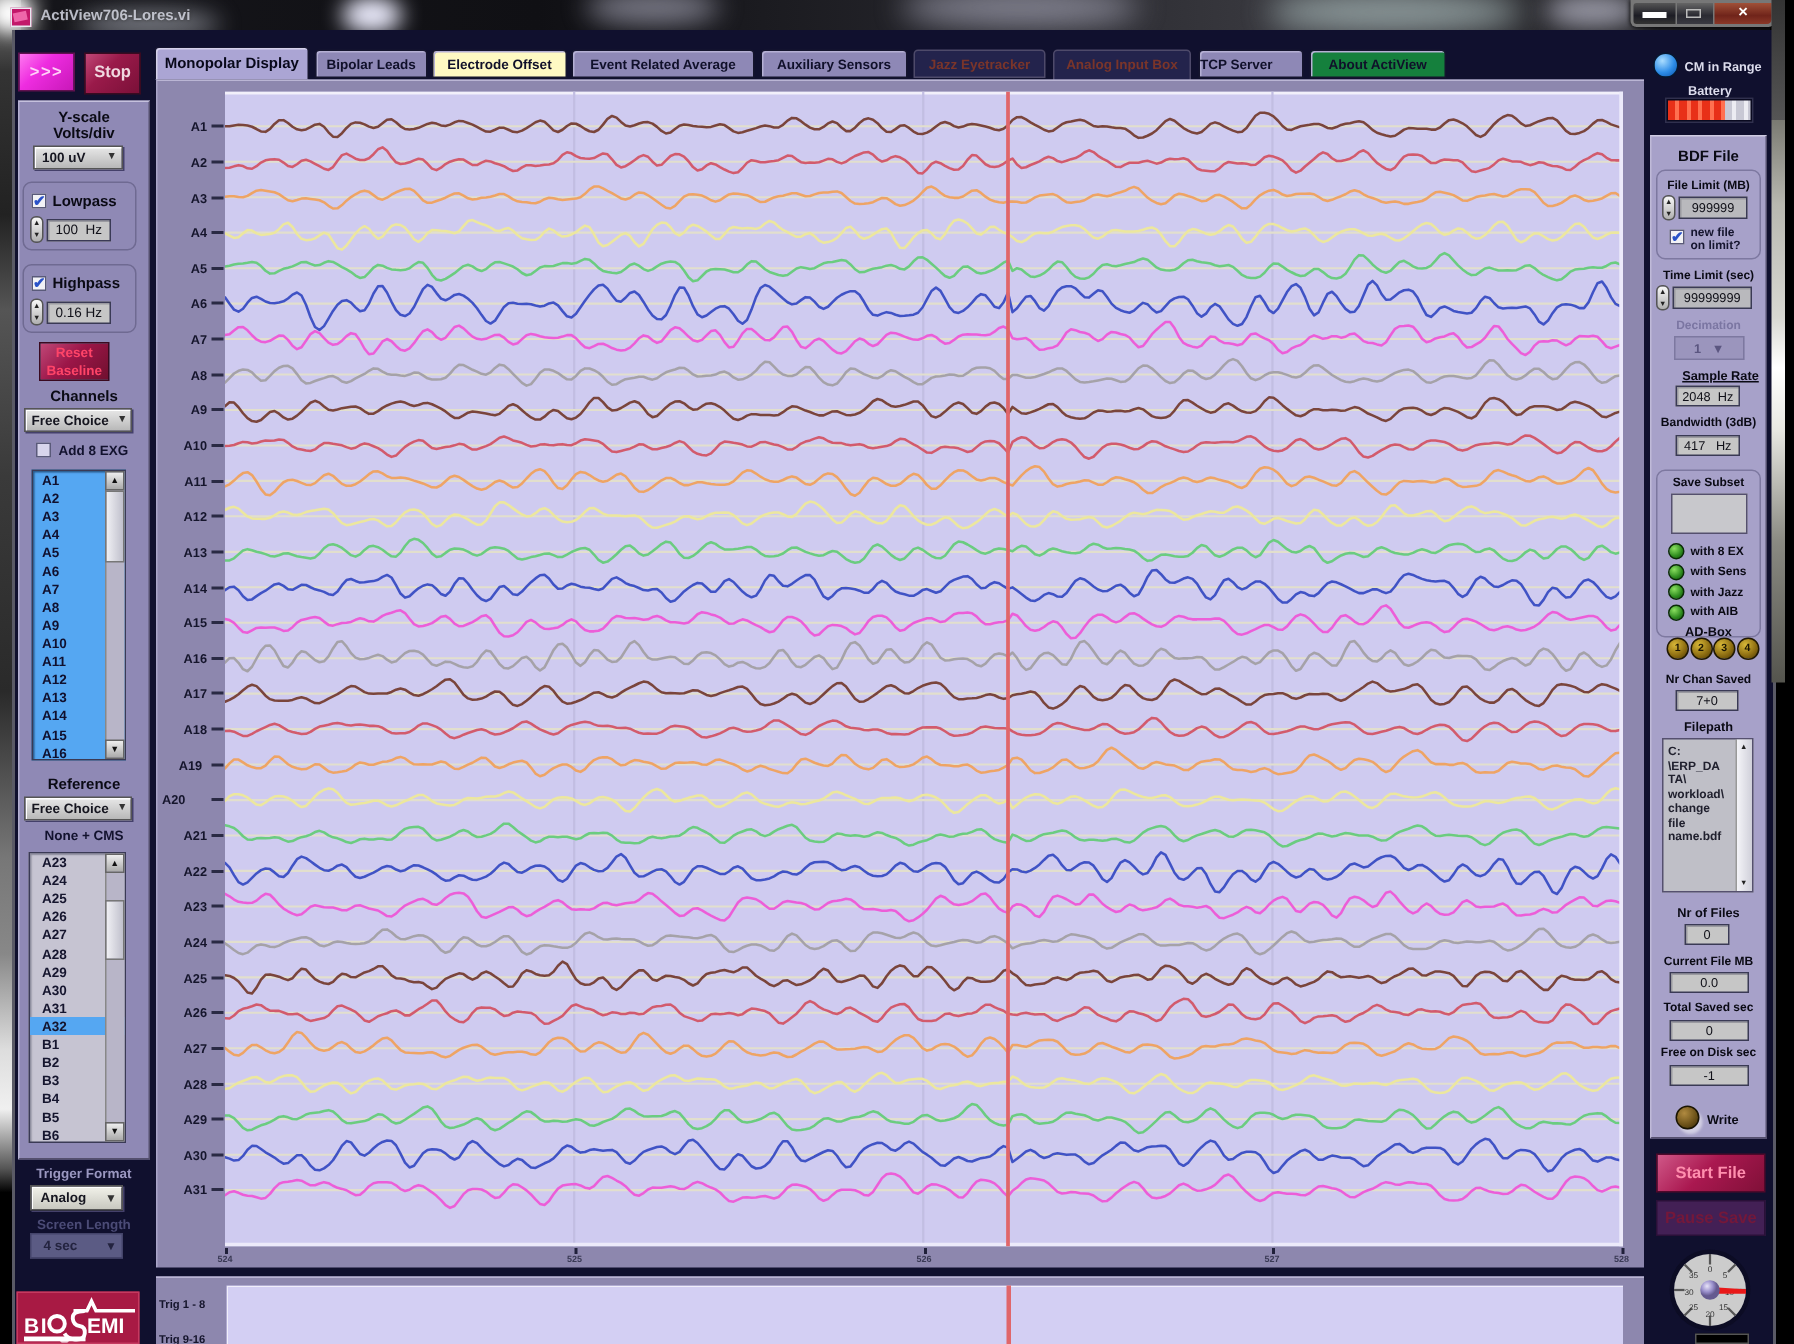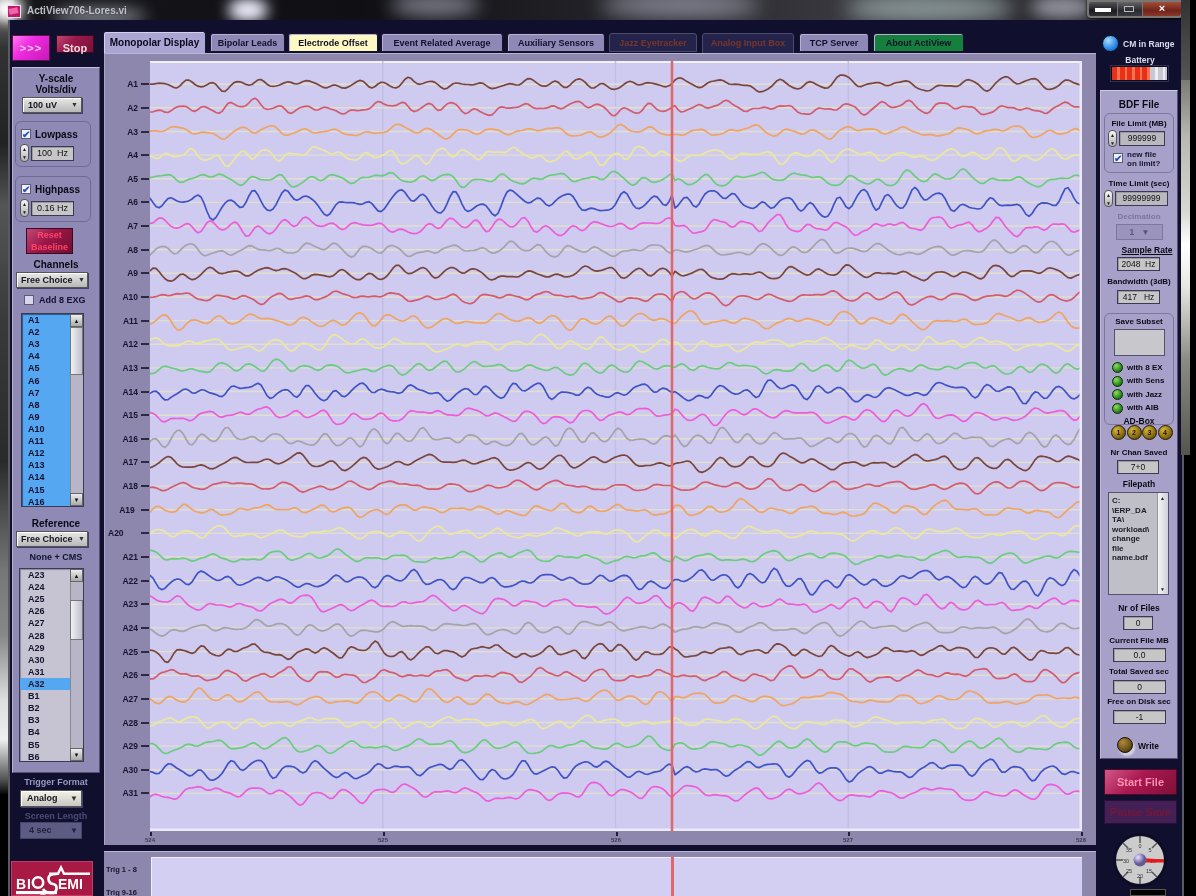--- a/index.html
+++ b/index.html
@@ -37,21 +37,21 @@
 <div class="abs" style="left:1087px;top:0;width:96px;height:18px;background:#777;border-radius:0 0 4px 4px;box-shadow:0 0 3px #000;"></div>
 <div class="abs" style="left:1089px;top:2px;width:28px;height:14px;background:linear-gradient(#555,#1c1c24 60%,#333);border-radius:2px 0 0 2px;"></div>
 <div class="abs" style="left:1095px;top:8px;width:16px;height:4px;background:#fff;"></div>
 <div class="abs" style="left:1118px;top:2px;width:24px;height:14px;background:linear-gradient(#666,#2a2a32 60%,#3a3a42);"></div>
 <div class="abs" style="left:1124px;top:6px;width:10px;height:6px;border:1px solid #bbb;"></div>
 <div class="abs" style="left:1143px;top:2px;width:38px;height:14px;background:linear-gradient(#a05038,#70241a 60%,#8a3828);border-radius:0 0 3px 0;color:#fff;font-size:11px;font-weight:bold;text-align:center;line-height:13px;">×</div>
 
 <div class="abs" style="left:8px;top:20px;width:1176px;height:876px;background:#10102e;border-left:2px solid #5a5a66;border-right:2px solid #5a5a66;"></div>
 
 <div class="abs" style="left:12px;top:35px;width:38px;height:26px;background:linear-gradient(135deg,#ff7af0,#ee2ce0 40%,#c818b8);border:1px solid #60104f;color:#ffd0f8;font-weight:bold;font-size:11px;text-align:center;line-height:25px;letter-spacing:1px;">&gt;&gt;&gt;</div>
-<div class="abs" style="left:56px;top:35px;width:38px;height:18px;background:linear-gradient(135deg,#c04878,#9a1a4a 40%,#7a1038);border:1px solid #3a0a20;color:#f0d8e0;font-weight:bold;font-size:11px;text-align:center;line-height:25px;">Stop</div>
+<div class="abs" style="left:56px;top:35px;width:38px;height:28px;background:linear-gradient(135deg,#c04878,#9a1a4a 40%,#7a1038);border:1px solid #3a0a20;color:#f0d8e0;font-weight:bold;font-size:11px;text-align:center;line-height:25px;">Stop</div>
 
 <div class="abs" style="left:12px;top:67px;width:88px;height:706px;background:#8f89b5;border-top:1px solid #c5c1dd;border-left:1px solid #b5b1d2;border-right:1px solid #55506e;border-bottom:1px solid #55506e;"></div>
 <div class="abs lbl" style="left:12px;top:73px;width:88px;text-align:center;font-size:10px;">Y-scale</div>
 <div class="abs lbl" style="left:12px;top:84px;width:88px;text-align:center;font-size:10px;">Volts/div</div>
 <div class="abs dd" style="left:22px;top:97px;width:60px;height:16px;font-size:9px;text-align:left;padding-left:5px;line-height:14px;">100 uV<span style="float:right;margin-right:3px;color:#333;font-size:7px;">▼</span></div>
 <div class="abs grp" style="left:15px;top:121px;width:76px;height:46px;"></div>
 <div class="abs chk" style="left:21px;top:129px;">✔</div>
 <div class="abs lbl" style="left:35px;top:129px;font-size:10px;">Lowpass</div>
 <div class="abs" style="left:20px;top:144px;width:9px;height:18px;background:linear-gradient(#f8f8f8,#b0b0b0);border:1px solid #555;border-radius:4px;font-size:5px;color:#222;text-align:center;line-height:8px;">▲<br>▼</div>
 <div class="abs gbox" style="left:31px;top:146px;width:43px;height:15px;font-size:9px;line-height:13px;">100&nbsp; Hz</div>
@@ -131,21 +131,21 @@
 <path d="M28 32.2 L31 35 L34 32.2 Z" fill="#fff"></path>
 </svg>
 </div>
 <div class="abs" style="left:103px;top:31px;width:103px;height:22px;background:#aba5d4;border:1px solid #15152e;border-bottom:none;border-radius:3px 3px 0 0;color:#08081a;font-size:10px;font-weight:bold;text-align:center;line-height:21px;box-shadow:inset 1px 1px 0 #d5d1ea;">Monopolar Display</div>
     <div class="abs" style="left:210px;top:33px;width:75px;height:19px;background:#8e88b6;border:1px solid #15152e;border-radius:3px 3px 0 0;color:#10102a;font-size:9px;font-weight:bold;text-align:center;line-height:18px;box-shadow:inset 1px 1px 0 #b5b0d4;">Bipolar Leads</div>
     <div class="abs" style="left:288px;top:33px;width:90px;height:19px;background:#fef9c3;border:1px solid #15152e;border-radius:3px 3px 0 0;color:#10102a;font-size:9px;font-weight:bold;text-align:center;line-height:18px;box-shadow:inset 1px 1px 0 #b5b0d4;">Electrode Offset</div>
     <div class="abs" style="left:381px;top:33px;width:122px;height:19px;background:#8e88b6;border:1px solid #15152e;border-radius:3px 3px 0 0;color:#10102a;font-size:9px;font-weight:bold;text-align:center;line-height:18px;box-shadow:inset 1px 1px 0 #b5b0d4;">Event Related Average</div>
     <div class="abs" style="left:507px;top:33px;width:98px;height:19px;background:#8e88b6;border:1px solid #15152e;border-radius:3px 3px 0 0;color:#10102a;font-size:9px;font-weight:bold;text-align:center;line-height:18px;box-shadow:inset 1px 1px 0 #b5b0d4;">Auxiliary Sensors</div>
     <div class="abs" style="left:609px;top:33px;width:88px;height:19px;background:#23234c;border:1px solid #4e4a6a;border-radius:3px 3px 0 0;color:#7a352a;font-size:9px;font-weight:bold;text-align:center;line-height:18px;">Jazz Eyetracker</div>
     <div class="abs" style="left:702px;top:33px;width:92px;height:36px;background:#23234c;border:1px solid #4e4a6a;border-radius:3px 3px 0 0;color:#7a352a;font-size:9px;font-weight:bold;text-align:center;line-height:18px;">Analog Input Box</div>
-    <div class="abs" style="left:799px;top:33px;width:70px;height:19px;background:#8e88b6;border:1px solid #15152e;border-radius:3px 3px 0 0;color:#10102a;font-size:9px;font-weight:bold;text-align:center;line-height:18px;box-shadow:inset 1px 1px 0 #b5b0d4;">TCP Server</div>
+    <div class="abs" style="left:799px;top:33px;width:70px;height:19px;background:#8e88b6;border:1px solid #15152e;border-radius:3px 3px 0 0;color:#10102a;font-size:9px;font-weight:bold;text-align:left;line-height:18px;box-shadow:inset 1px 1px 0 #b5b0d4;">TCP Server</div>
     <div class="abs" style="left:873px;top:33px;width:91px;height:19px;background:#15803d;border:1px solid #15152e;border-radius:3px 3px 0 0;color:#10102a;font-size:9px;font-weight:bold;text-align:center;line-height:18px;box-shadow:inset 1px 1px 0 #b5b0d4;">About ActiView</div>
 
 <div class="abs" style="left:104px;top:53px;width:992px;height:799px;background:#8d87ae;border-top:1px solid #bab5d4;border-left:1px solid #aaa5c8;"></div>
 <svg class="abs" style="left:150px;top:61px;" width="932" height="770" viewBox="0 0 932 770">
 <rect x="0" y="0" width="932" height="770" fill="#cfcbf0"></rect>
 <rect x="0" y="0" width="932" height="2" fill="#f2f0fa"></rect>
 <g stroke="#c2bee2" stroke-width="1.5">
 <line x1="232.8" y1="0" x2="232.8" y2="770"></line>
 <line x1="465.5" y1="0" x2="465.5" y2="770"></line>
 <line x1="698.3" y1="0" x2="698.3" y2="770"></line>

